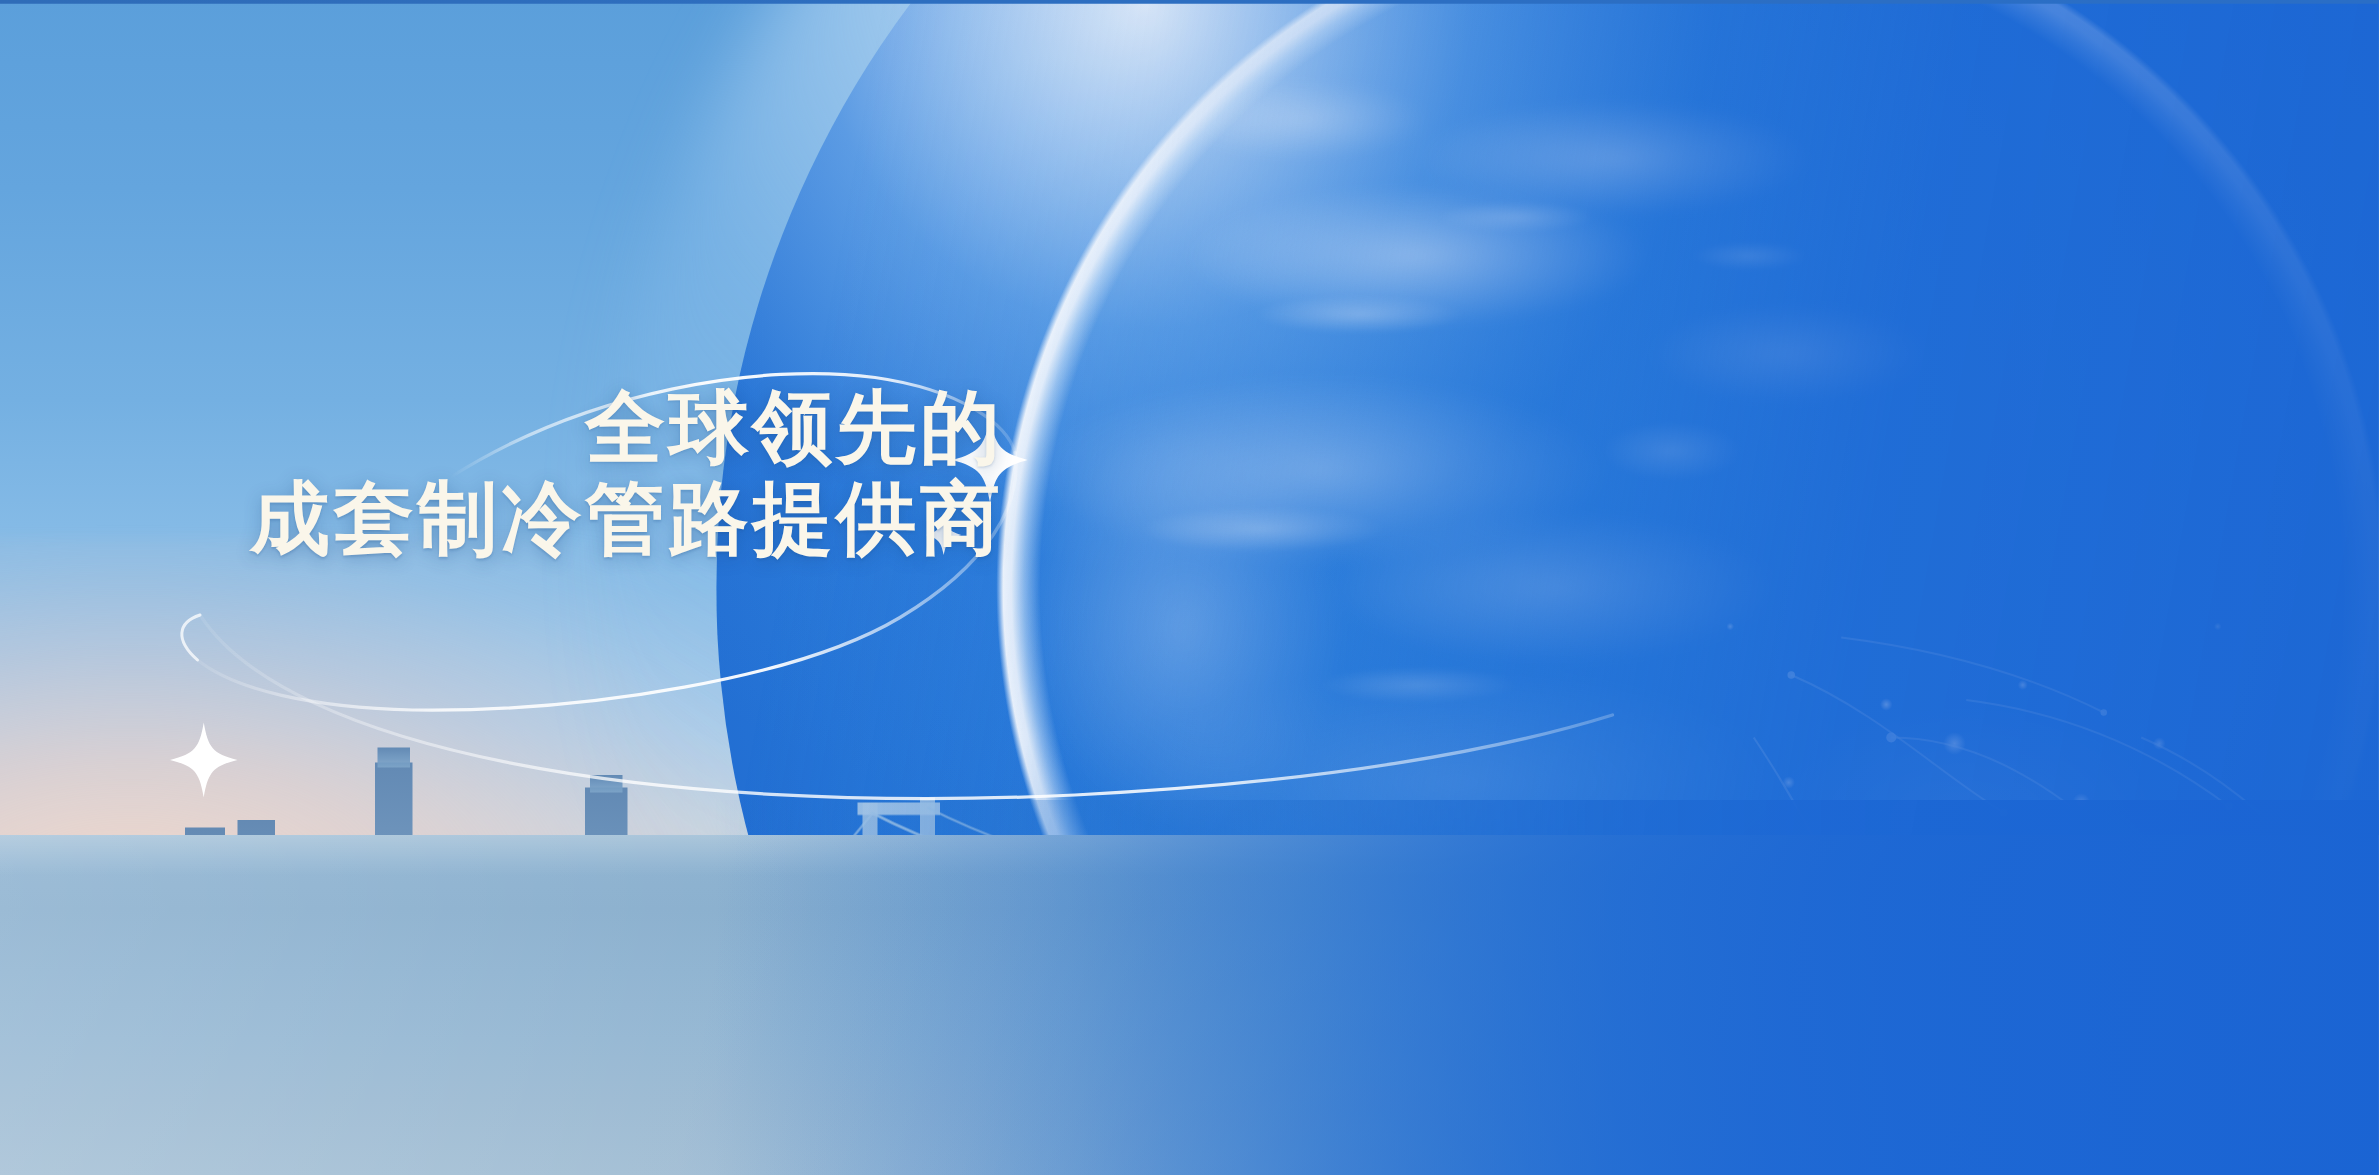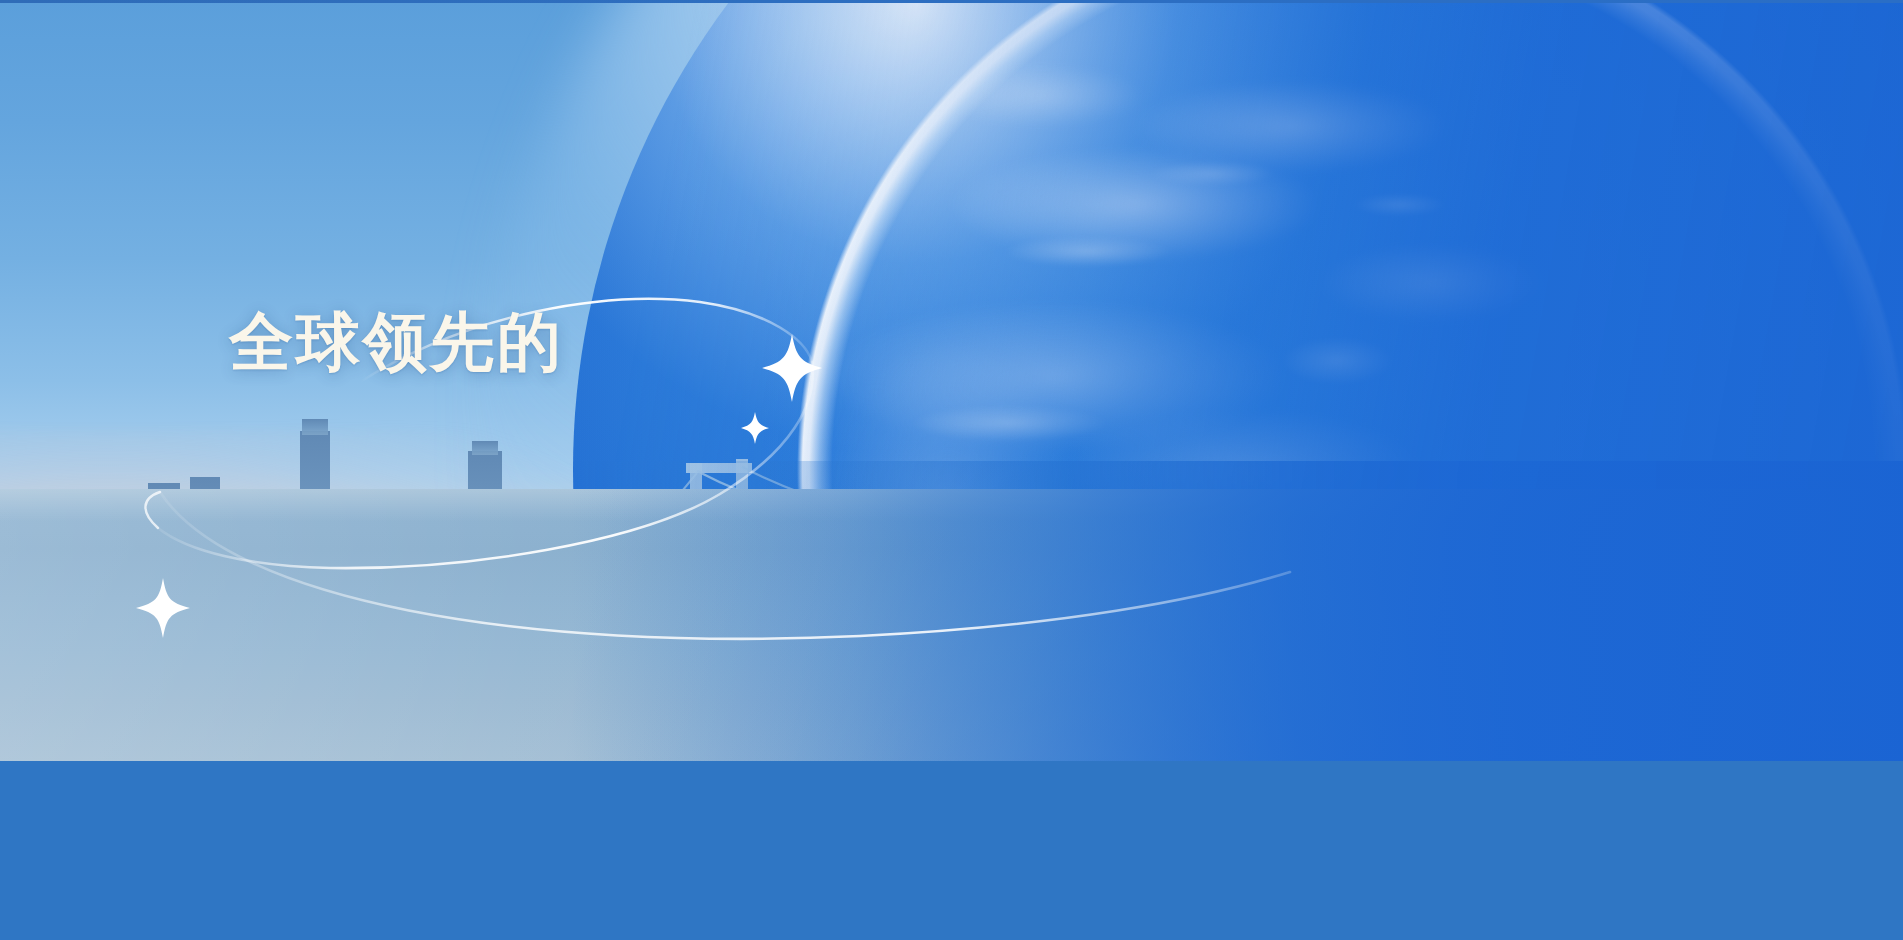--- a/index.html
+++ b/index.html
@@ -6,23 +6,24 @@
   html, body {
     width:1903px; height:940px;
     overflow:hidden;
     background:#2f76c4;
     font-family:"Liberation Sans", sans-serif;
   }
 
   
   .banner{
     position:relative;
-    width:1903px; height:761px;
+    width:1903px; height:940px;
     overflow:hidden;
     background:#3d86d2;
+    text-align:right;
   }
 
   
   .top-rule{
     position:absolute; left:0; top:0; width:100%; height:3px;
     background:linear-gradient(90deg,#2f6cb8 0%,#2d6ec0 40%,#2a6ec6 100%);
     z-index:60;
   }
 
   
@@ -475,17 +476,18 @@
 
       <g transform="translate(163,608)">
         <path d="M0 -30 C 3.5 -10, 7 -5, 27 0 C 7 5, 3.5 10, 0 30 C -3.5 10, -7 5, -27 0 C -7 -5, -3.5 -10, 0 -30 Z" fill="#ffffff"></path>
         <circle cx="0" cy="0" r="11" fill="#ffffff" opacity=".30"></circle>
       </g>
     </svg>
   </div>
 
   <div class="headline">
     <div class="line line-1">全球领先的</div>
+    <div class="line line-2">成套制冷管路提供商</div>
   </div>
 
   <div class="top-rule"></div>
 
 </div>
 
 </body></html>

